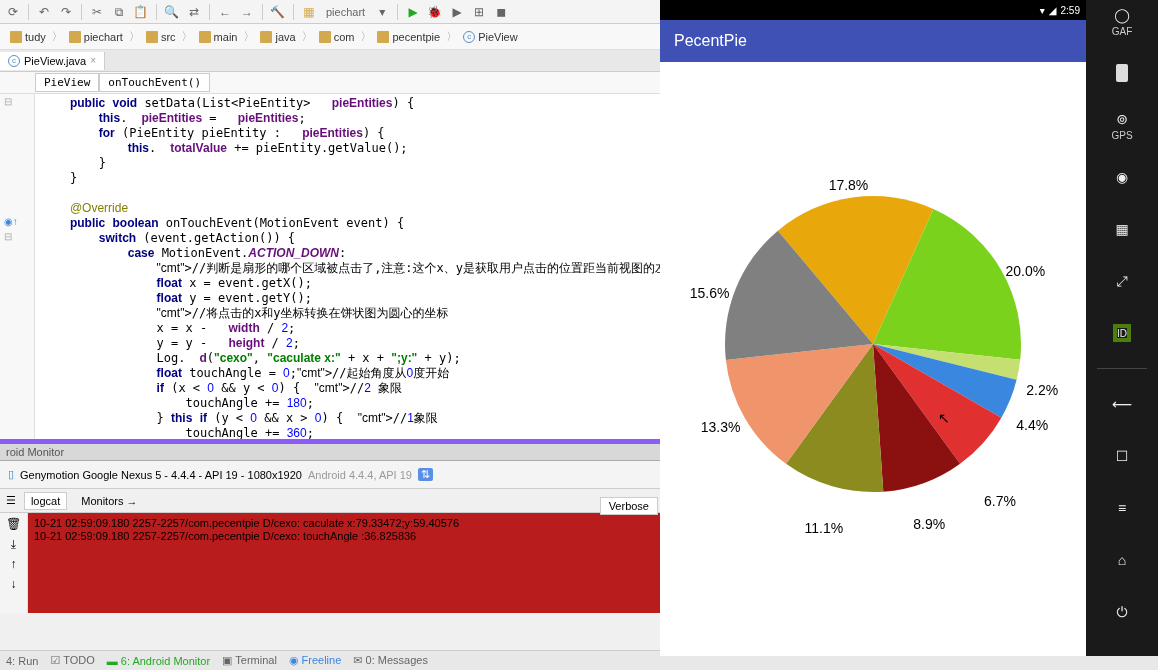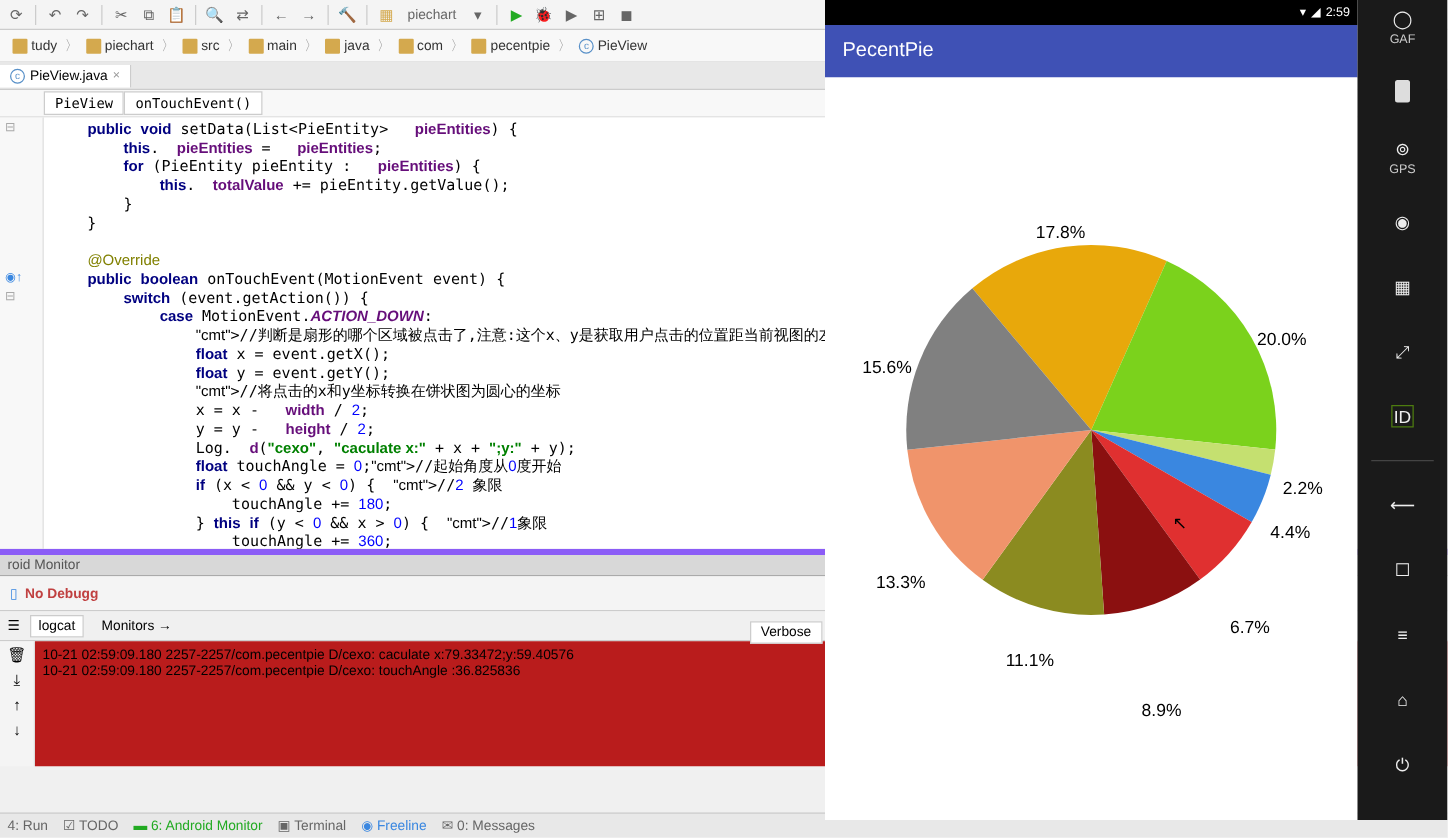--- a/index.html
+++ b/index.html
@@ -187,20 +187,25 @@
                     touchAngle += <span class="num">180</span>;
                 } <span class="kw">this</span> <span class="kw">if</span> (y &lt; <span class="num">0</span> &amp;&amp; x &gt; <span class="num">0</span>) {  <span class="&lt;span">"cmt"</span>&gt;//<span class="num">1</span>象限
                     touchAngle += <span class="num">360</span>;</div>
 </div>
 
 <div class="monitor-header">
   <span>roid Monitor</span>
 </div>
 <div class="device-bar">
   <span style="color:#3a87e0">▯</span>
+  <div class="device-select">
+    <span>Genymotion Google Nexus 5 - 4.4.4 - API 19 - 1080x1920</span>
+    <span style="color:#999">Android 4.4.4, API 19</span>
+    <span style="background:#5890e8;color:#fff;padding:0 3px;border-radius:2px">⇅</span>
+  </div>
   <span class="no-debug">No Debugg</span>
 </div>
 <div class="log-tabs">
   <span>☰</span>
   <span class="log-tab active">logcat</span>
   <span class="log-tab">Monitors →</span>
   <span style="flex:1"></span>
   <span class="verbose-box">Verbose</span>
 </div>
 <div class="log-area">
@@ -243,23 +248,23 @@
         <path d="M0,0 L10.323958114130468,147.639479438454 A148,148 0 0 1 -86.90860568588323,119.79521800863198 Z" fill="#8b8b20"></path>
         <path d="M0,0 L-86.90860568588323,119.79521800863198 A148,148 0 0 1 -147.14546568178548,15.881181608762237 Z" fill="#f0946b"></path>
         <path d="M0,0 L-147.14546568178548,15.881181608762237 A148,148 0 0 1 -95.13256623360765,-113.37457758160889 Z" fill="#808080"></path>
       </svg>
     <div id="pie-labels">
         <div class="pie-label" style="left: 168.627px; top: 114.696px;">17.8%</div>
         <div class="pie-label" style="left: 345.543px; top: 201.213px;">20.0%</div>
         <div class="pie-label" style="left: 366.305px; top: 319.683px;">2.2%</div>
         <div class="pie-label" style="left: 356.276px; top: 354.703px;">4.4%</div>
         <div class="pie-label" style="left: 323.999px; top: 406.539px; margin-top: 24px;">6.7%</div>
-        <div class="pie-label" style="left: 253.253px; top: 454.365px; margin-top: 44px;">8.9%</div>
+        <div class="pie-label" style="left: 253.253px; top: 454.365px;">8.9%</div>
         <div class="pie-label" style="left: 144.547px; top: 458.199px;">11.1%</div>
-        <div class="pie-label" style="left: 40.7333px; top: 395px;">13.3%</div>
+        <div class="pie-label" style="left: 40.7333px; top: 357px;">13.3%</div>
         <div class="pie-label" style="left: 29.7237px; top: 223.297px;">15.6%</div>
       </div>
     <span class="cursor" style="left:278px; top:348px">↖</span>
   </div>
 </div>
 
 <div class="right-dock">
   <div class="dock-icon">
       <div class="dock-shape">◯</div>
       <span>GAF</span>
@@ -274,21 +279,21 @@
   <div class="dock-icon">
       <div class="dock-shape">◉</div>
     </div>
   <div class="dock-icon">
       <div class="dock-shape">▦</div>
     </div>
   <div class="dock-icon">
       <div class="dock-shape">⤢</div>
     </div>
   <div class="dock-icon">
-      <div class="dock-shape" style="border:1px solid #4d7c0f;font-size:14px">ID</div>
+      <div class="dock-shape" style="border:4px solid #4d7c0f;font-size:10px">ID</div>
     </div>
   <div class="dock-sep"></div>
   <div class="dock-icon">
       <div class="dock-shape">⟵</div>
     </div>
   <div class="dock-icon">
       <div class="dock-shape">☐</div>
     </div>
   <div class="dock-icon">
       <div class="dock-shape">≡</div>

